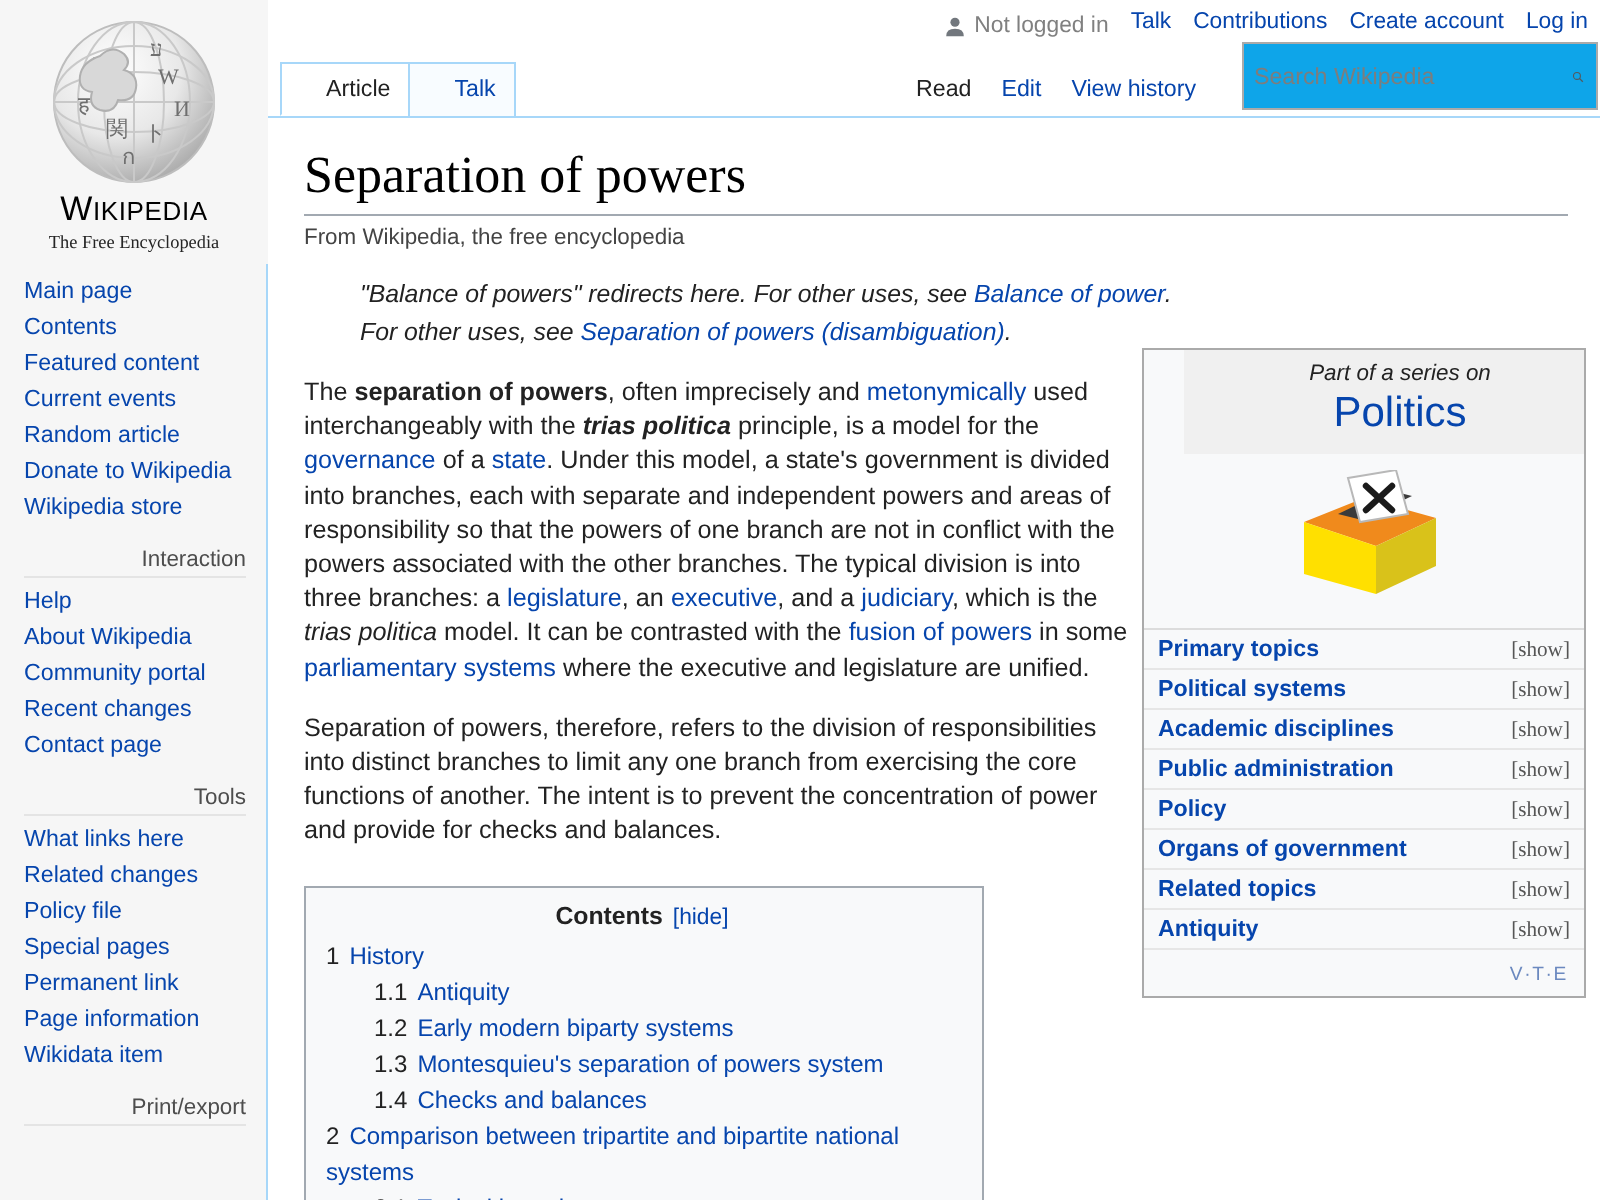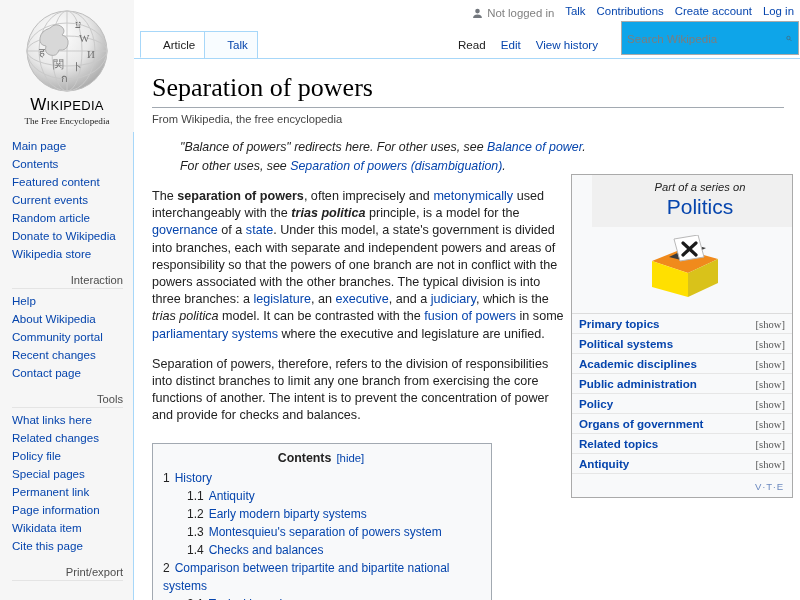--- a/index.html
+++ b/index.html
@@ -245,21 +245,20 @@
     <div class="nav-portal">
       <div class="portal-heading">Tools</div>
       <ul class="nav-list">
         <li><a href="#">What links here</a></li>
         <li><a href="#">Related changes</a></li>
         <li><a href="#">Policy file</a></li>
         <li><a href="#">Special pages</a></li>
         <li><a href="#">Permanent link</a></li>
         <li><a href="#">Page information</a></li>
         <li><a href="#">Wikidata item</a></li>
-        <li><a href="#">Cite this page</a></li>
       </ul>
     </div>
 
     <div class="nav-portal">
       <div class="portal-heading">Print/export</div>
     </div>
 
   </div>
 
   <div id="personal-bar">

